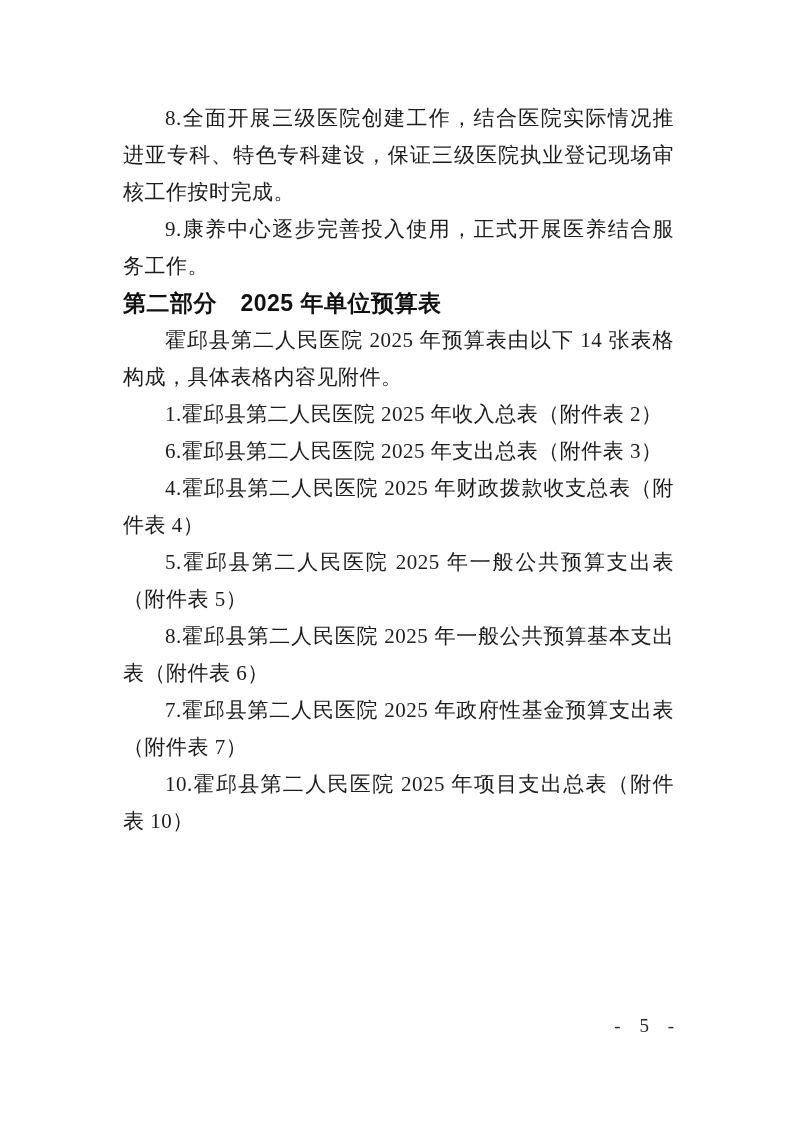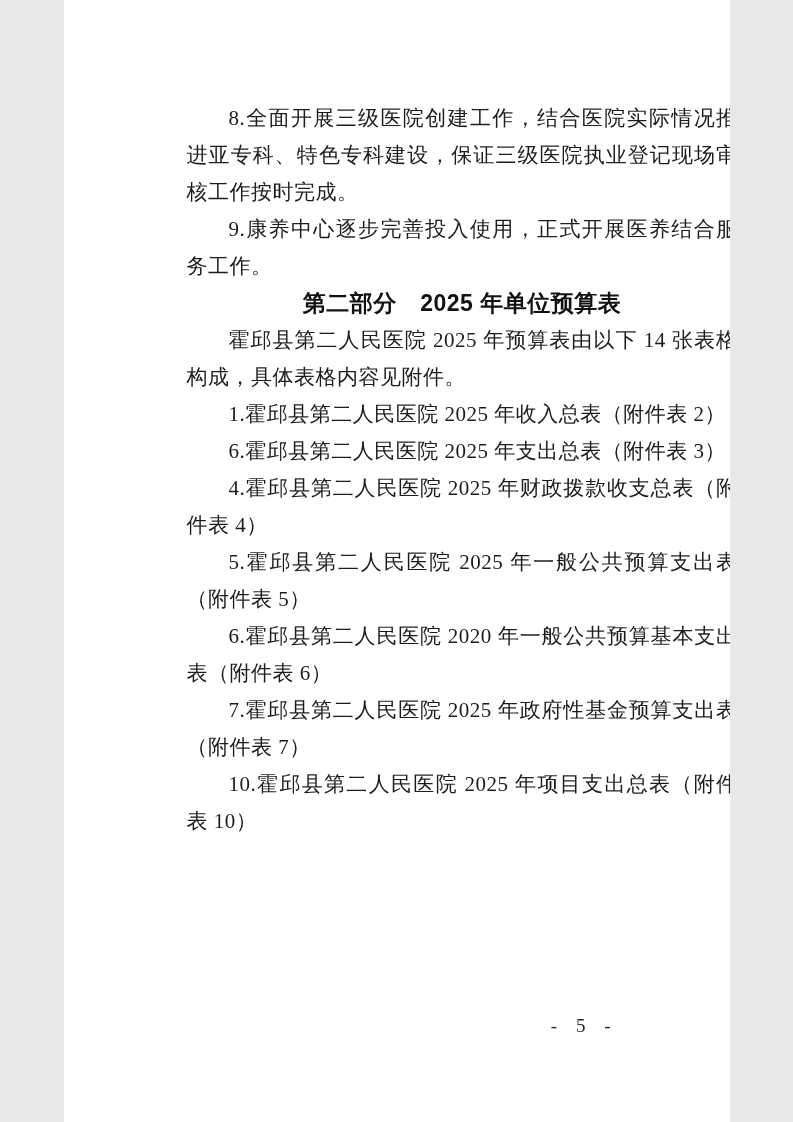--- a/index.html
+++ b/index.html
@@ -1,18 +1,18 @@
 <!DOCTYPE html>
 <html><head>
 <meta charset="utf-8">
 <style>
   html, body { margin: 0; padding: 0; background: #e8e8e8; }
   .page {
     position: relative;
-    width: 666px;
+    width: 793px;
     height: 1122px;
     margin: 0 auto;
     background: #ffffff;
     overflow: hidden;
     font-family: "Liberation Serif", "DejaVu Serif", serif;
     color: #1c1c1c;
   }
   .text-block {
     position: absolute;
     left: 123px;
@@ -27,21 +27,20 @@
     text-justify: inter-ideograph;
     text-indent: 2em;
     letter-spacing: 0.5px;
     word-break: break-all;
   }
   .section-heading {
     margin: 0;
     font-size: 23px;
     line-height: 37px;
     font-weight: bold;
-    text-align: center;
     text-indent: 0;
     letter-spacing: 0.5px;
     font-family: "Liberation Sans", "DejaVu Sans", sans-serif;
     color: #111111;
   }
   .footer-page-number {
     position: absolute;
     right: 112px;
     top: 1012px;
     font-size: 19px;
@@ -61,20 +60,20 @@
     <p class="para">9.康养中心逐步完善投入使用，正式开展医养结合服务工作。</p>
 
     <h1 class="section-heading">第二部分　2025 年单位预算表</h1>
 
     <p class="para">霍邱县第二人民医院 2025 年预算表由以下 14 张表格构成，具体表格内容见附件。</p>
 
     <p class="para">1.霍邱县第二人民医院 2025 年收入总表（附件表 2）</p>
     <p class="para">6.霍邱县第二人民医院 2025 年支出总表（附件表 3）</p>
     <p class="para">4.霍邱县第二人民医院 2025 年财政拨款收支总表（附件表 4）</p>
     <p class="para">5.霍邱县第二人民医院 2025 年一般公共预算支出表（附件表 5）</p>
-    <p class="para">6.霍邱县第二人民医院 2020 年一般公共预算基本支出表（附件表 6）</p>
+    <p class="para">8.霍邱县第二人民医院 2025 年一般公共预算基本支出表（附件表 6）</p>
     <p class="para">7.霍邱县第二人民医院 2025 年政府性基金预算支出表（附件表 7）</p>
     <p class="para">10.霍邱县第二人民医院 2025 年项目支出总表（附件表 10）</p>
 
   </div>
 
   <div class="footer-page-number">- 5 -</div>
 </div>
 
 </body></html>

